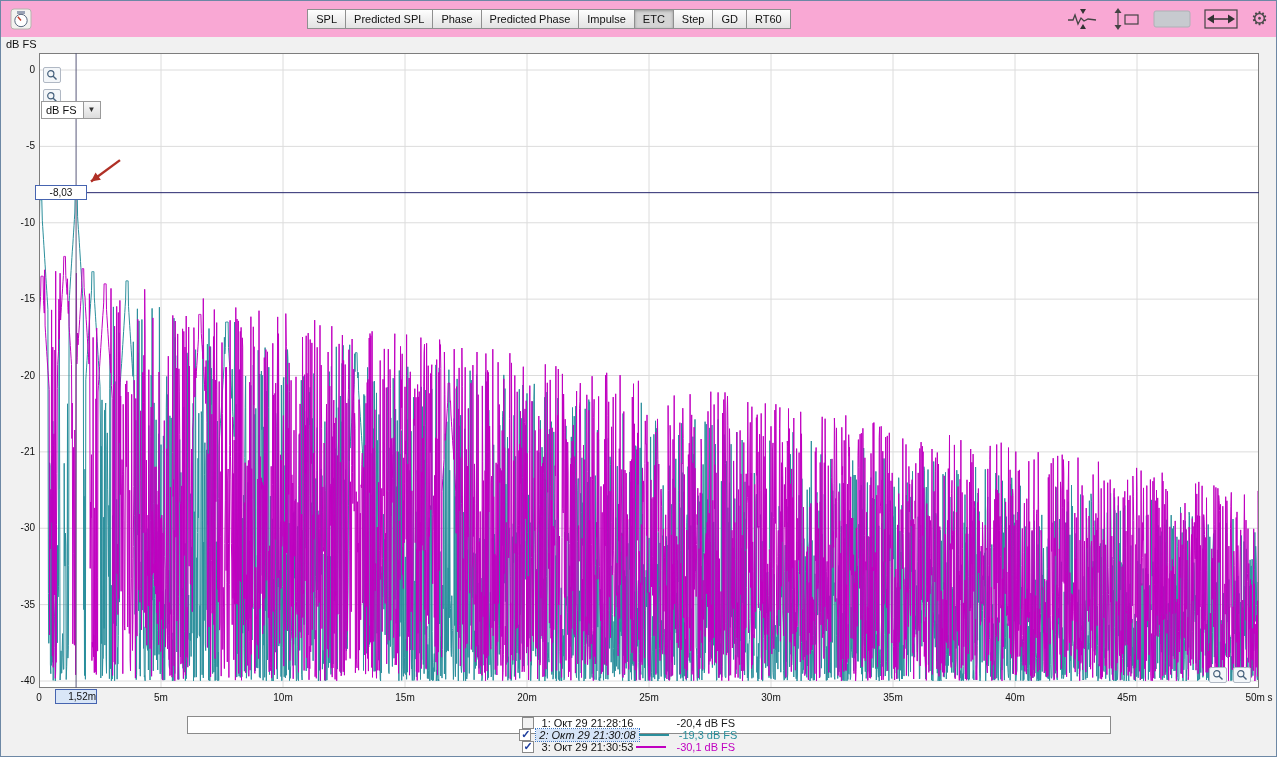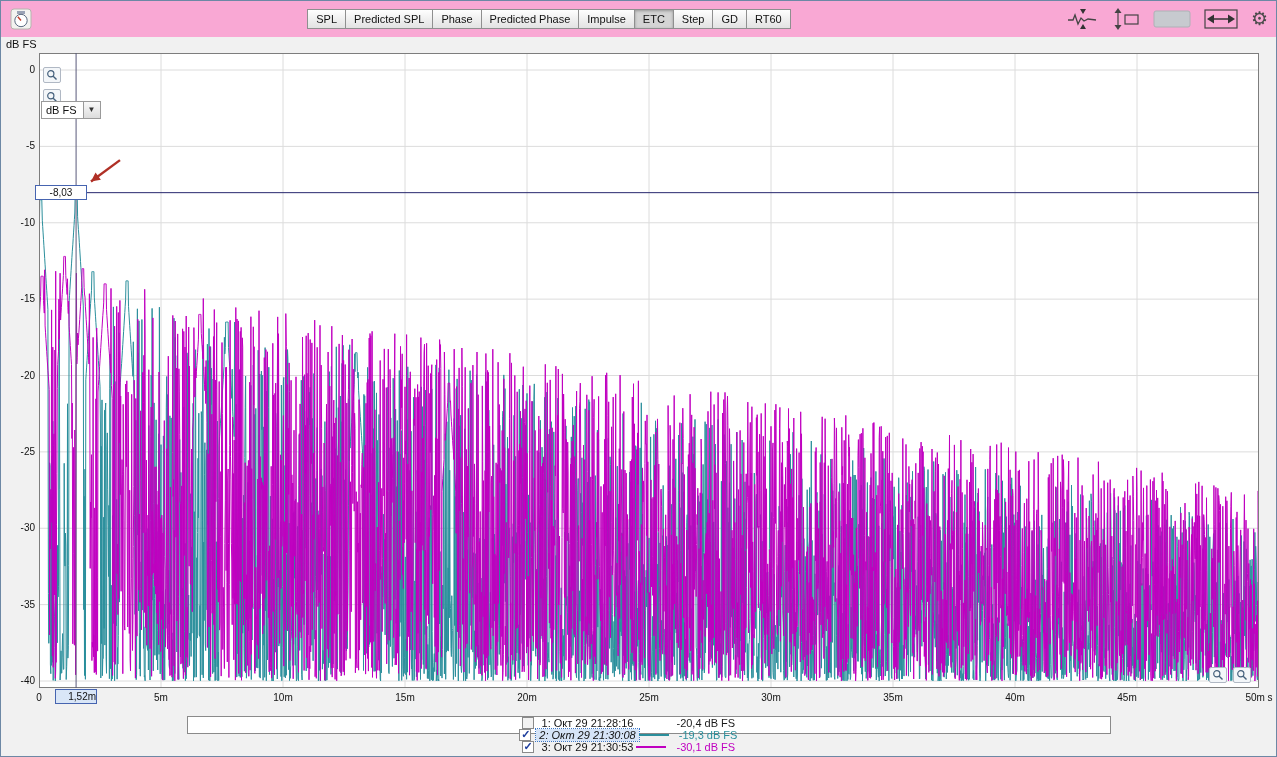--- a/index.html
+++ b/index.html
@@ -155,21 +155,21 @@
         <line x1="81.008" y1="107.1225" x2="51.972" y2="128.5075" stroke="#b03026" stroke-width="2.4"></line>
         <polygon points="51.972,128.5075 56.5500968628624,119.54697383719854 61.88727904795861,126.79366179260903" fill="#b03026"></polygon>
       </svg>
 
     <div class="ycol">
         <span class="ytick" style="top: 27px;">0</span>
         <span class="ytick" style="top: 103.375px;">-5</span>
         <span class="ytick" style="top: 179.75px;">-10</span>
         <span class="ytick" style="top: 256.125px;">-15</span>
         <span class="ytick" style="top: 332.5px;">-20</span>
-        <span class="ytick" style="top: 408.875px;">-25</span>
+        <span class="ytick" style="top: 408.875px;">-21</span>
         <span class="ytick" style="top: 485.25px;">-30</span>
         <span class="ytick" style="top: 561.625px;">-35</span>
         <span class="ytick" style="top: 638px;">-40</span>
       </div>
     <div class="xrow">
         <span class="xtick" style="left: 16px;">0</span>
         <span class="xtick" style="left: 138px;">5m</span>
         <span class="xtick" style="left: 260px;">10m</span>
         <span class="xtick" style="left: 382px;">15m</span>
         <span class="xtick" style="left: 504px;">20m</span>

